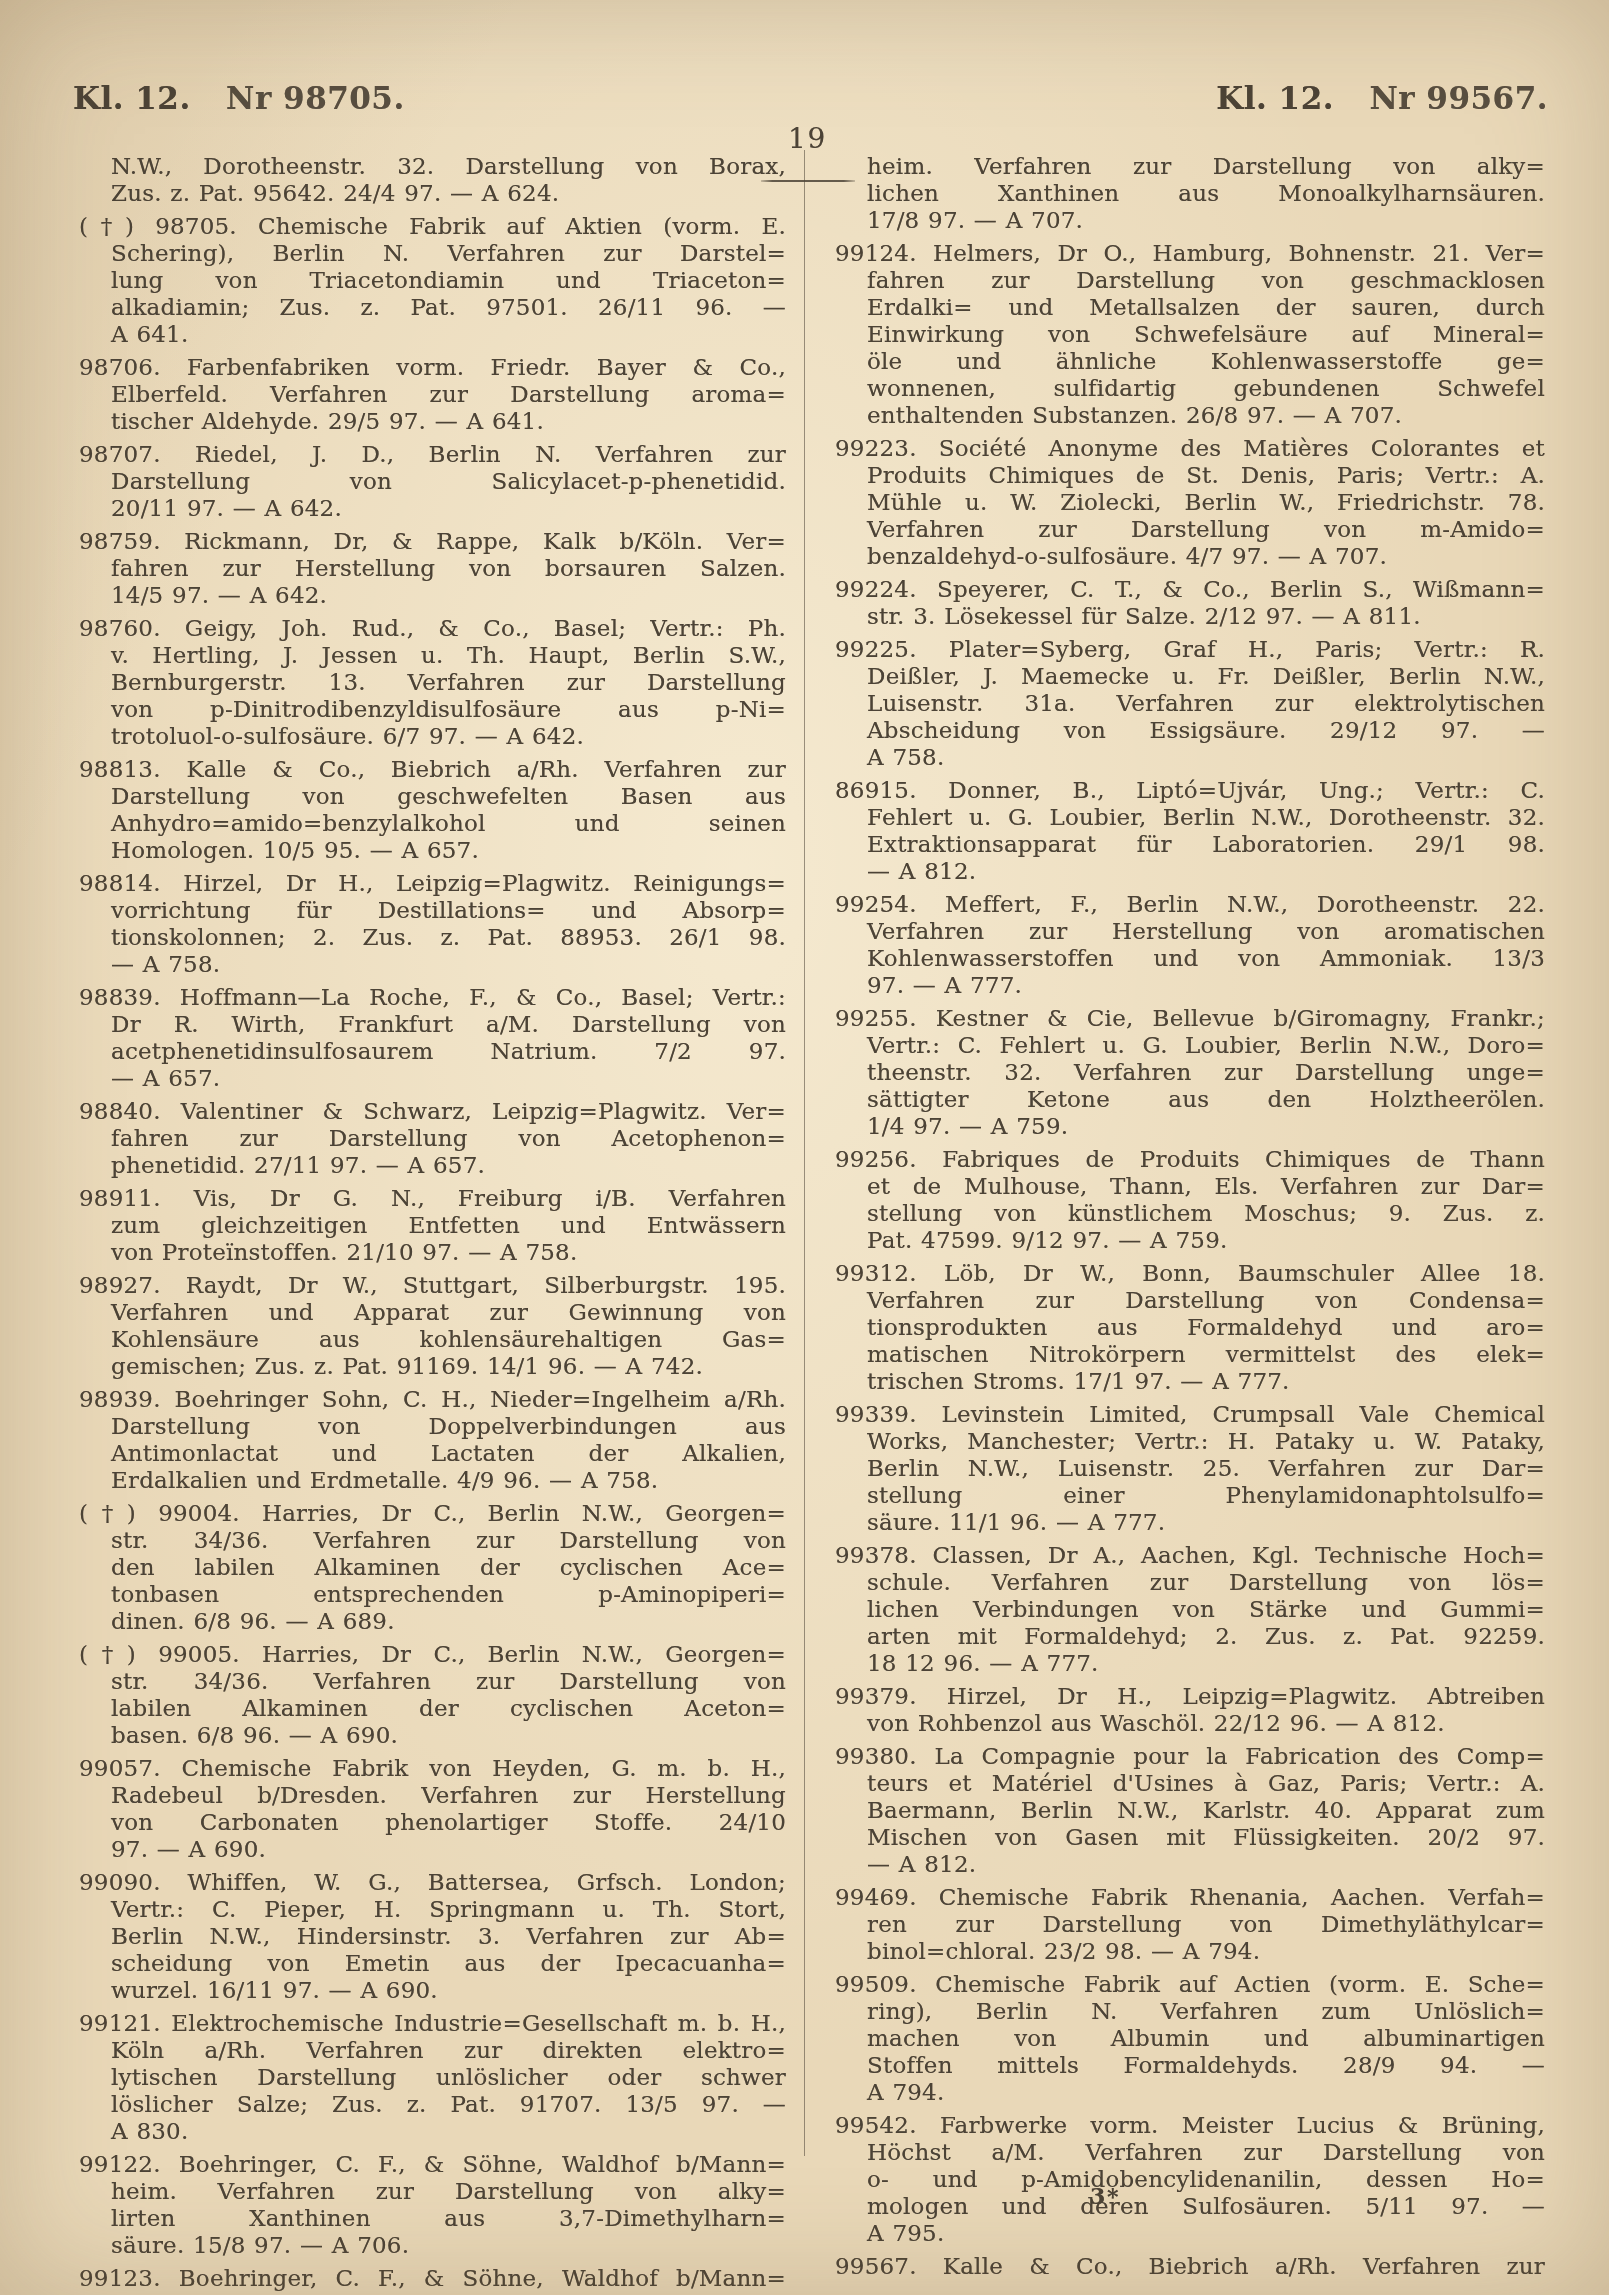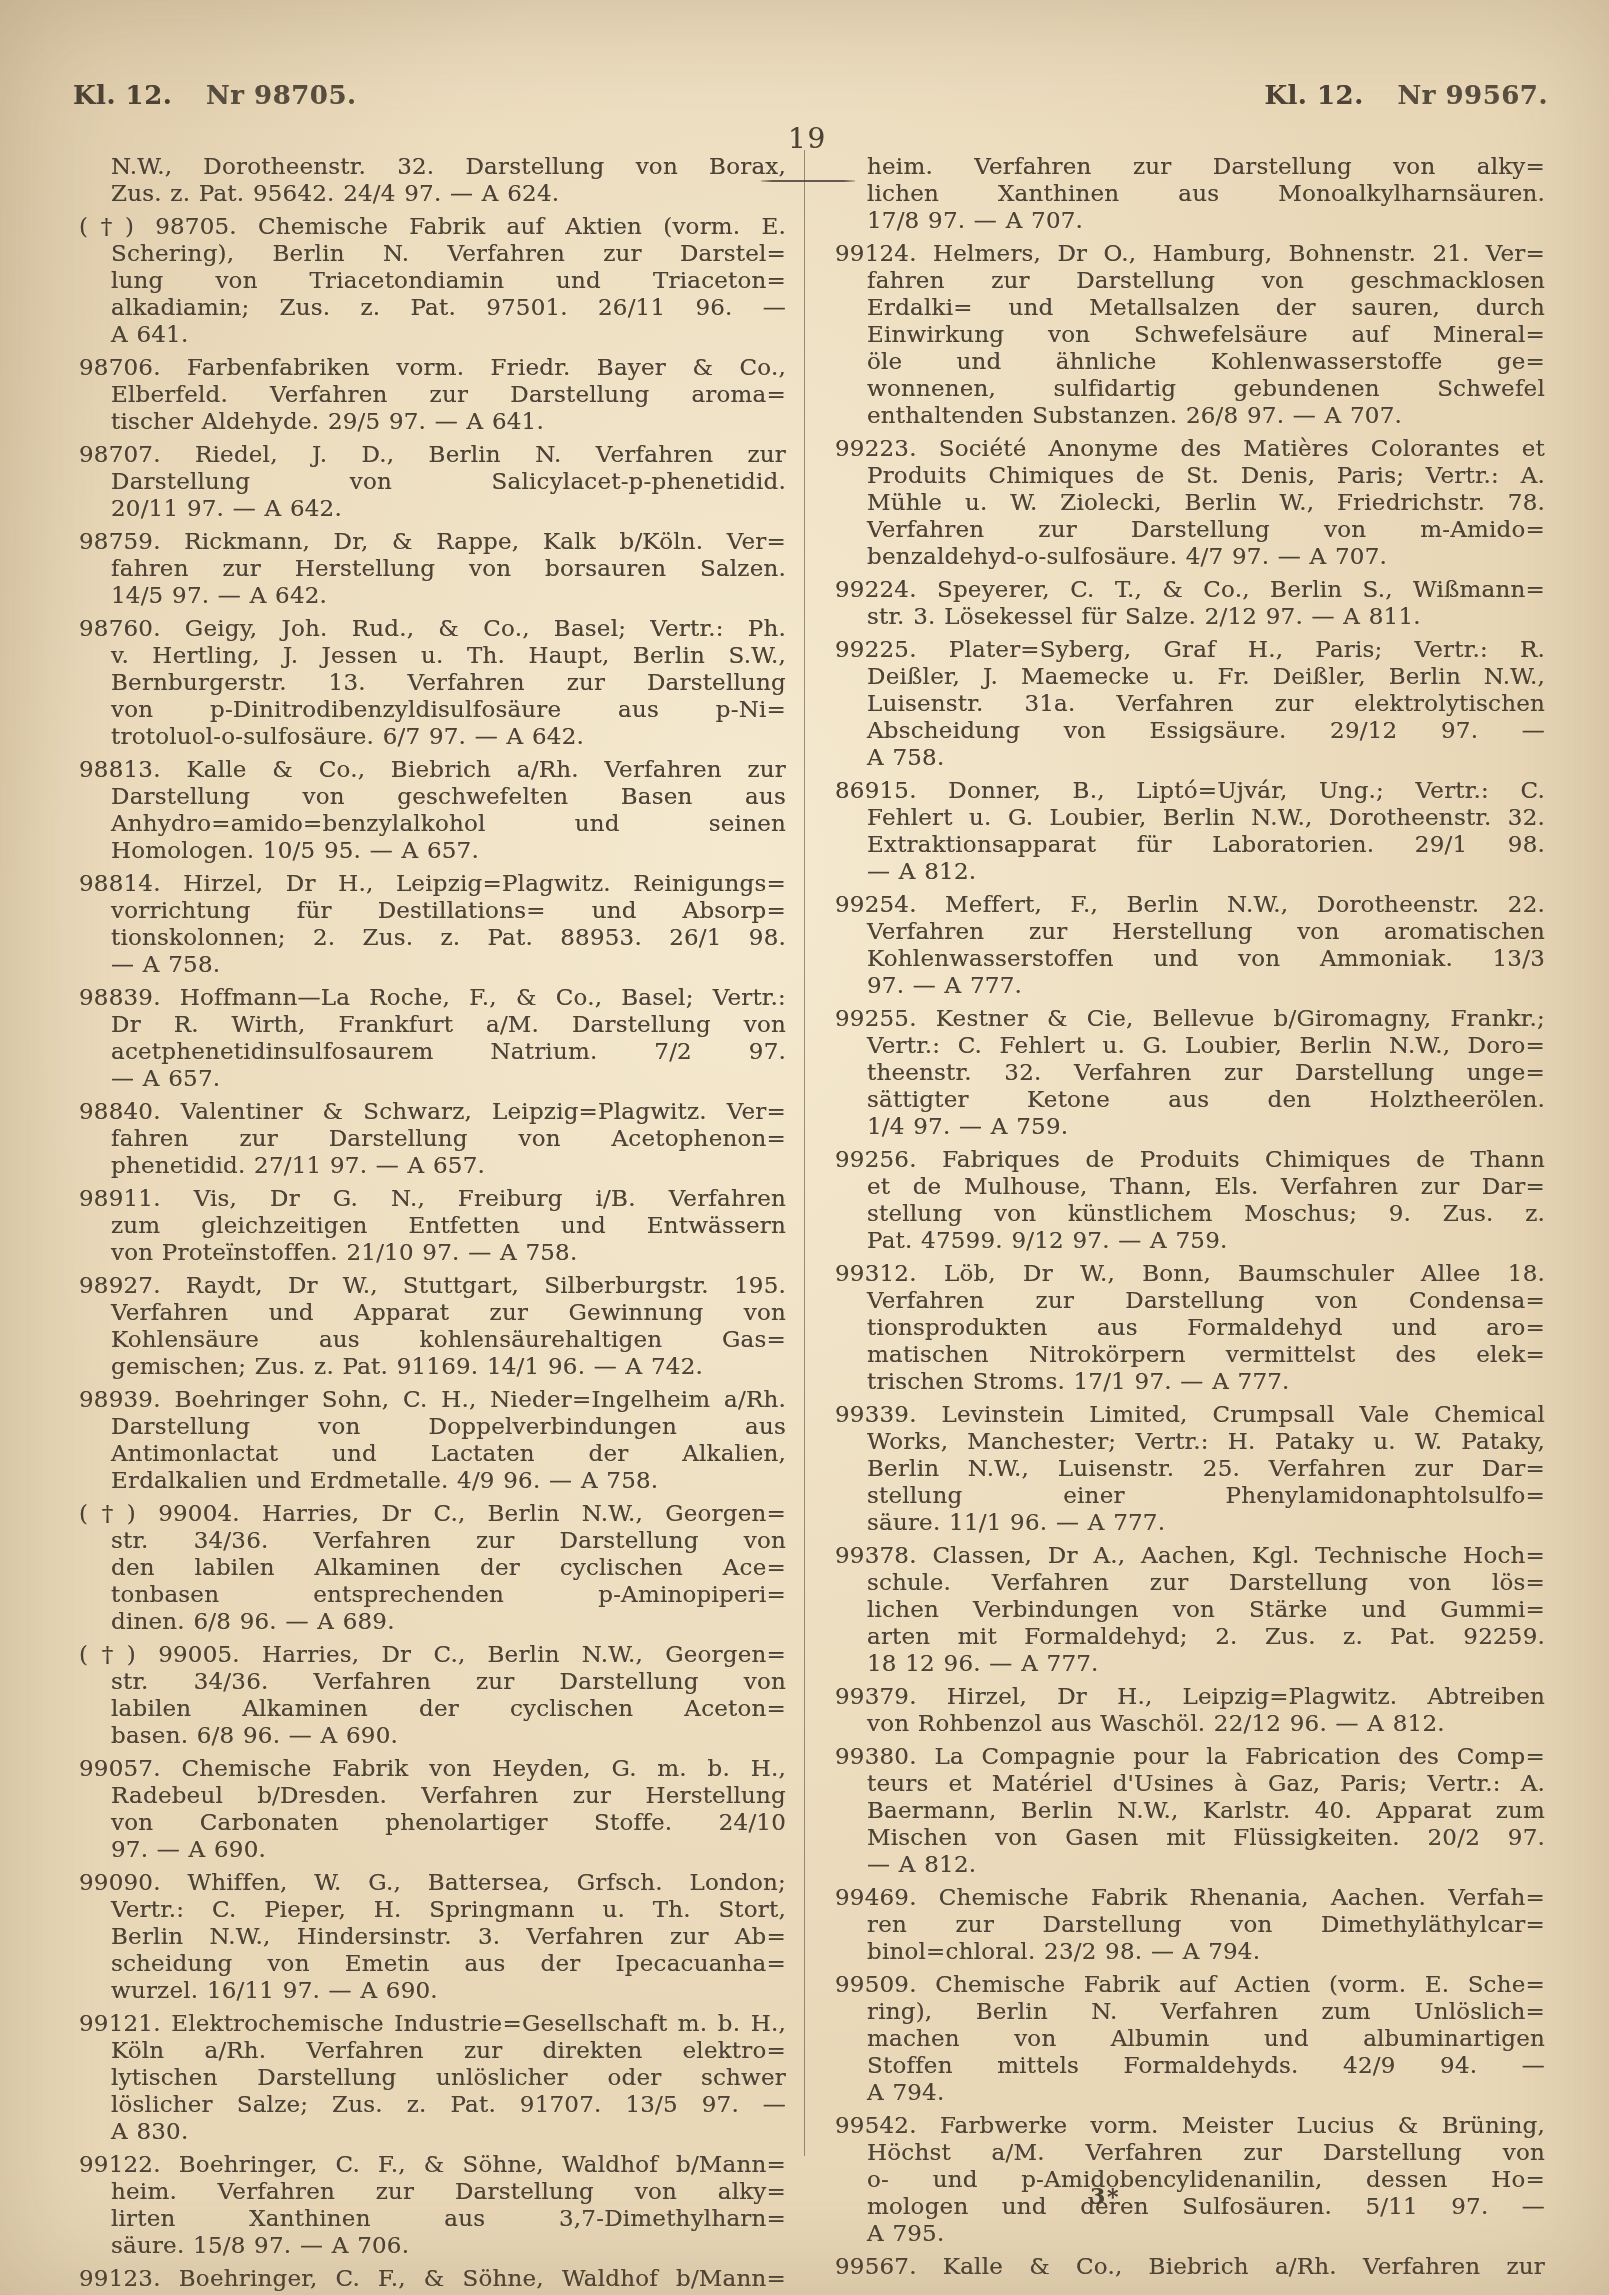--- a/index.html
+++ b/index.html
@@ -21,21 +21,21 @@
       radial-gradient(ellipse at 46% 38%, rgba(255,248,228,.55) 0%, rgba(255,248,228,0) 60%),
       linear-gradient(120deg, rgba(120,90,50,.10) 0%, rgba(120,90,50,0) 18%),
       var(--paper);
   }
   .page::after{
     content:"";position:absolute;inset:0;pointer-events:none;
     box-shadow:inset 0 0 121px rgba(110,85,50,.28);
   }
   .head-left,.head-right{
     position:absolute;top:80px;
-    font-size:26px;letter-spacing:0.5px;white-space:nowrap;
+    font-size:31px;letter-spacing:0.5px;white-space:nowrap;
     text-shadow:0 0 0.5px rgba(60,50,40,.45);
   }
   .head-left{left:73px;}
   .head-right{right:61px;}
   .kl{font-weight:bold;margin-right:25px;}
   .nr{font-weight:bold;opacity:.92;}
   .head-center{
     position:absolute;left:750px;top:122px;width:115px;text-align:center;
   }
   .pageno{font-size:28px;letter-spacing:1.6px;text-shadow:0 0 0.5px rgba(60,50,40,.4);}
@@ -299,21 +299,21 @@
       </div>
       <div class="entry">
         <div class="line"><span class="num">99469. </span>Chemische Fabrik Rhenania, Aachen. Verfah=</div>
         <div class="line ind">ren zur Darstellung von Dimethyläthylcar=</div>
         <div class="line ind last">binol=chloral. 23/2 98. — A 794.</div>
       </div>
       <div class="entry">
         <div class="line"><span class="num">99509. </span>Chemische Fabrik auf Actien (vorm. E. Sche=</div>
         <div class="line ind">ring), Berlin N. Verfahren zum Unlöslich=</div>
         <div class="line ind">machen von Albumin und albuminartigen</div>
-        <div class="line ind">Stoffen mittels Formaldehyds. 42/9 94. —</div>
+        <div class="line ind">Stoffen mittels Formaldehyds. 28/9 94. —</div>
         <div class="line ind last">A 794.</div>
       </div>
       <div class="entry">
         <div class="line"><span class="num">99542. </span>Farbwerke vorm. Meister Lucius &amp; Brüning,</div>
         <div class="line ind">Höchst a/M. Verfahren zur Darstellung von</div>
         <div class="line ind">o- und p-Amidobencylidenanilin, dessen Ho=</div>
         <div class="line ind">mologen und deren Sulfosäuren. 5/11 97. —</div>
         <div class="line ind last">A 795.</div>
       </div>
       <div class="entry">

